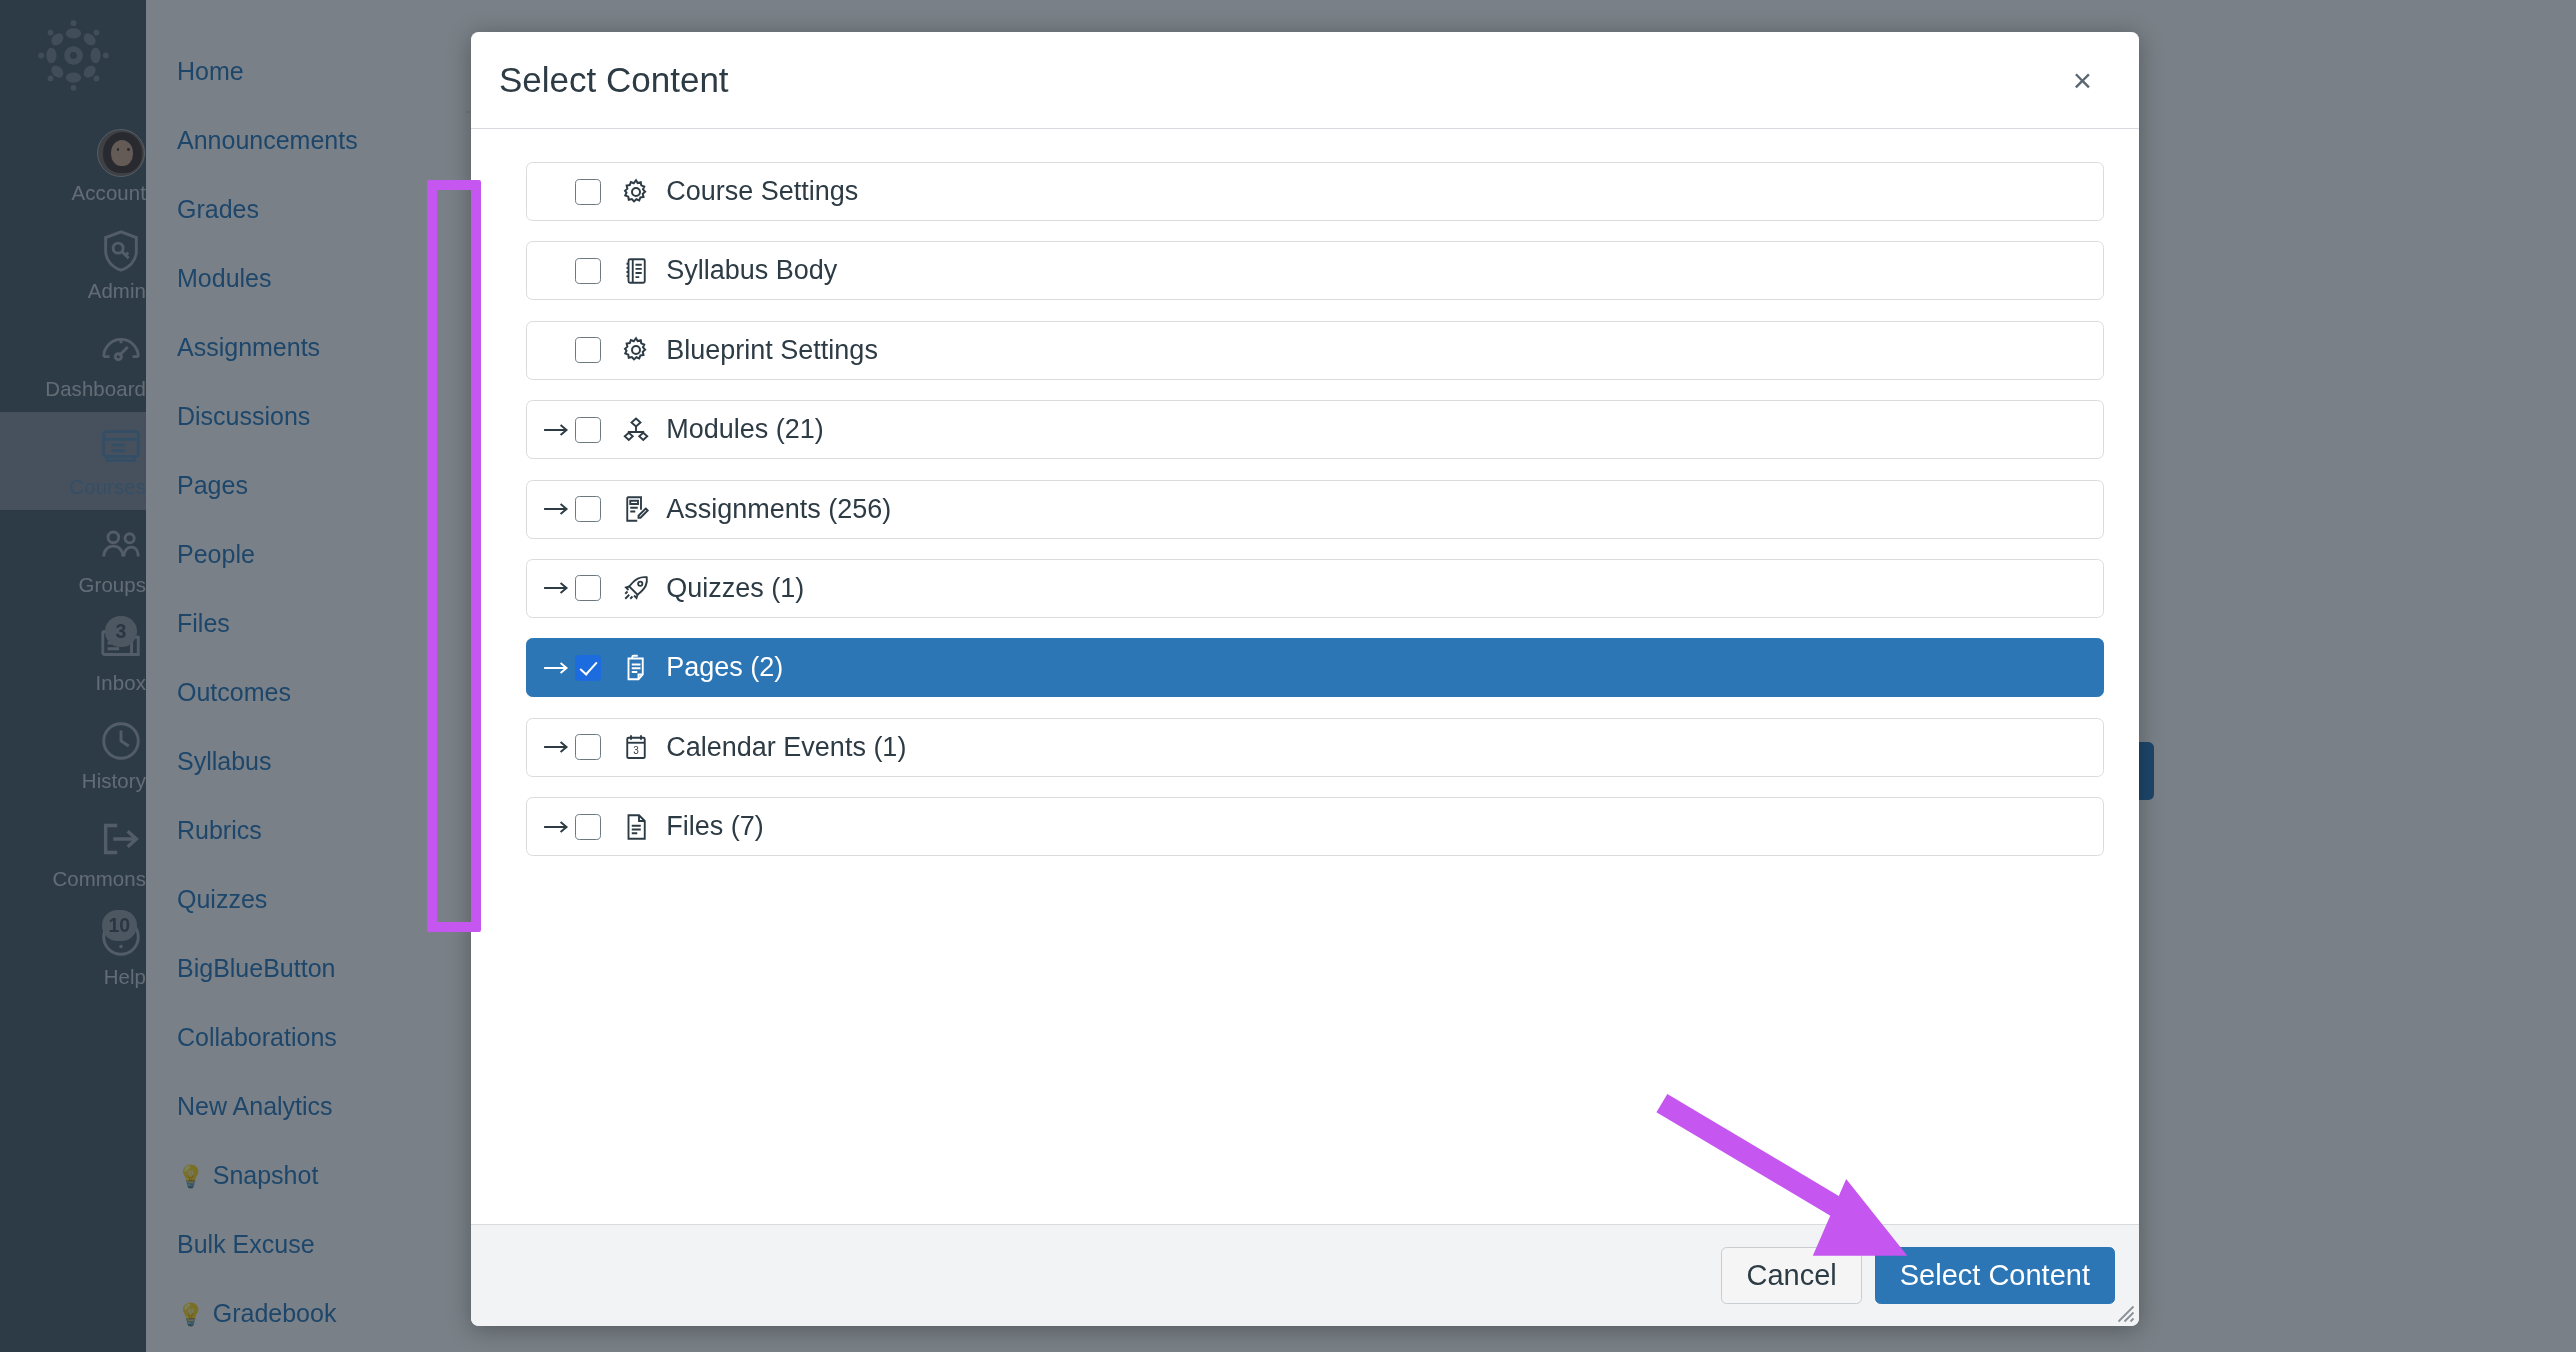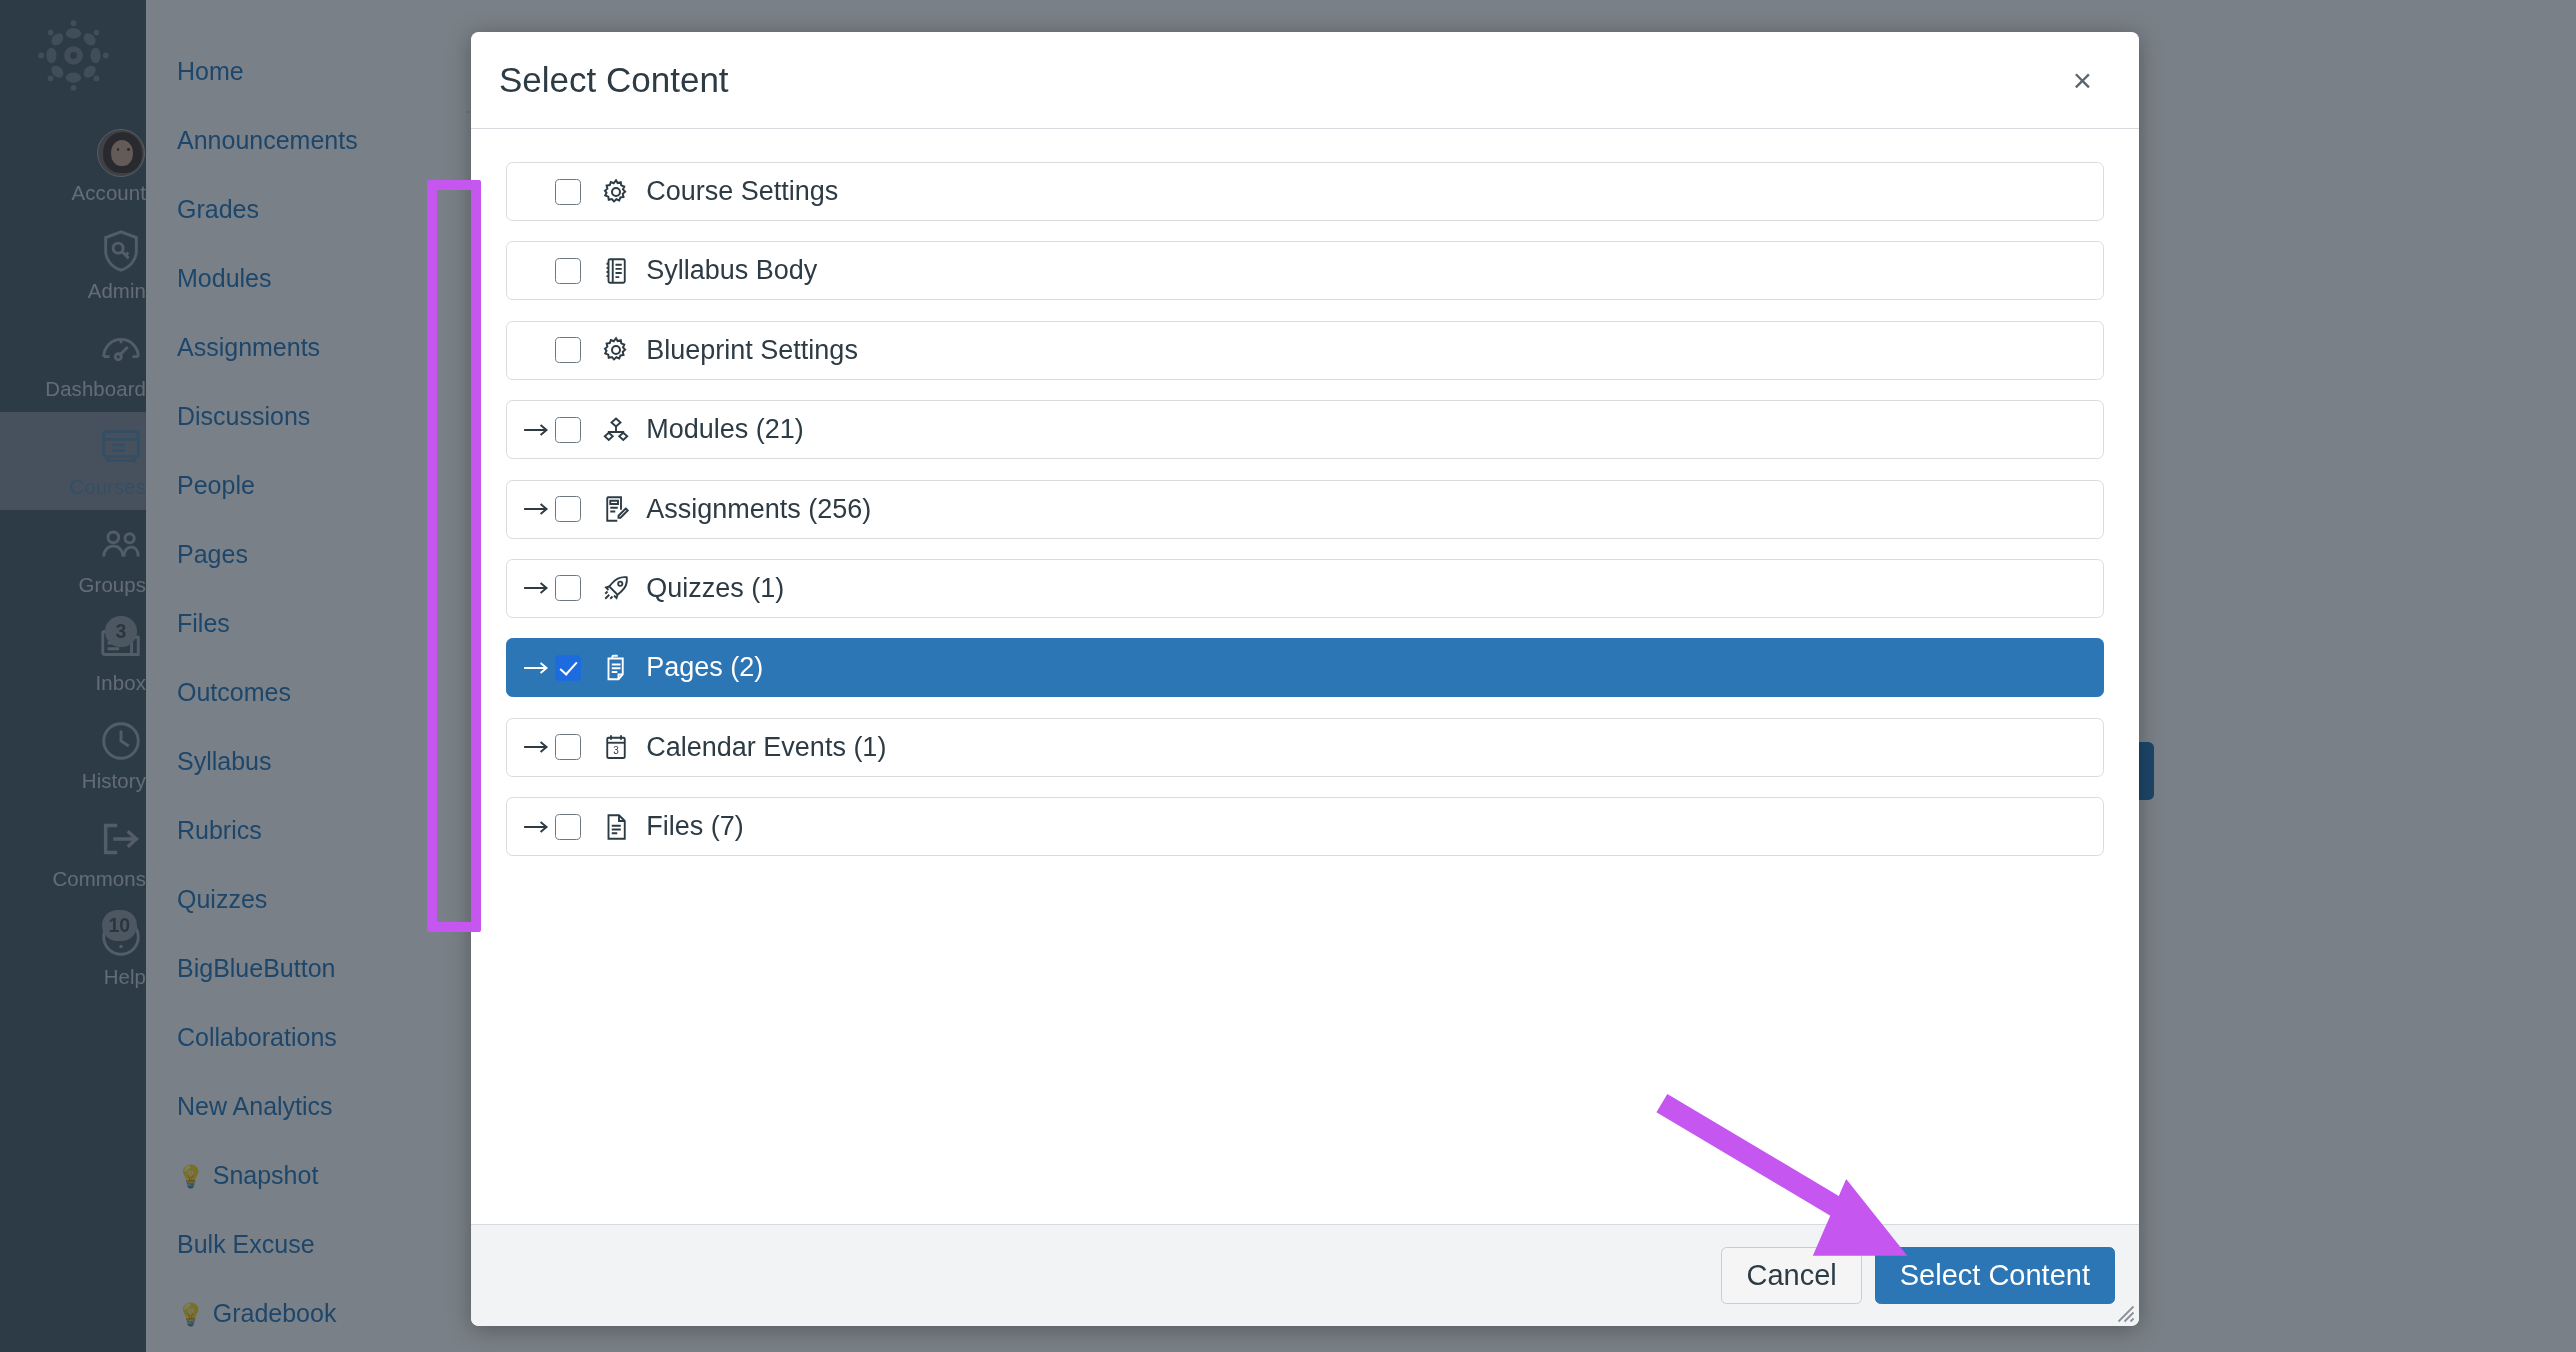--- a/index.html
+++ b/index.html
@@ -191,20 +191,21 @@
   }
   .row {
     display: flex; align-items: center;
     height: 59px;
     margin-bottom: 20.4px;
     border: 1.9px solid #d9dcdf;
     border-radius: 6.5px;
     padding-left: 7.4px;
     background: #ffffff;
     position: relative;
+    margin-left: 20px;
   }
   .row.selected {
     background: #2D76B5;
     border-color: #2D76B5;
   }
   .row-arrow {
     width: 31.5px; height: 28px;
     flex: 0 0 31.5px;
     display: flex; align-items: center; justify-content: center;
     margin-left: 5.6px;
@@ -459,25 +460,25 @@
       </div>
       <div class="cn-item">
         <span class="cn-label">Assignments</span>
         <span class="cn-pub"></span>
       </div>
       <div class="cn-item">
         <span class="cn-label">Discussions</span>
         <span class="cn-pub"></span>
       </div>
       <div class="cn-item">
+        <span class="cn-label">Pages</span>
+        <span class="cn-pub"></span>
+      </div>
+      <div class="cn-item">
         <span class="cn-label">People</span>
-        <span class="cn-pub"></span>
-      </div>
-      <div class="cn-item">
-        <span class="cn-label">Pages</span>
         <span class="cn-pub"></span>
       </div>
       <div class="cn-item">
         <span class="cn-label">Files</span>
         <span class="cn-pub"></span>
       </div>
       <div class="cn-item">
         <span class="cn-label">Outcomes</span>
         <span class="cn-pub"></span>
       </div>

